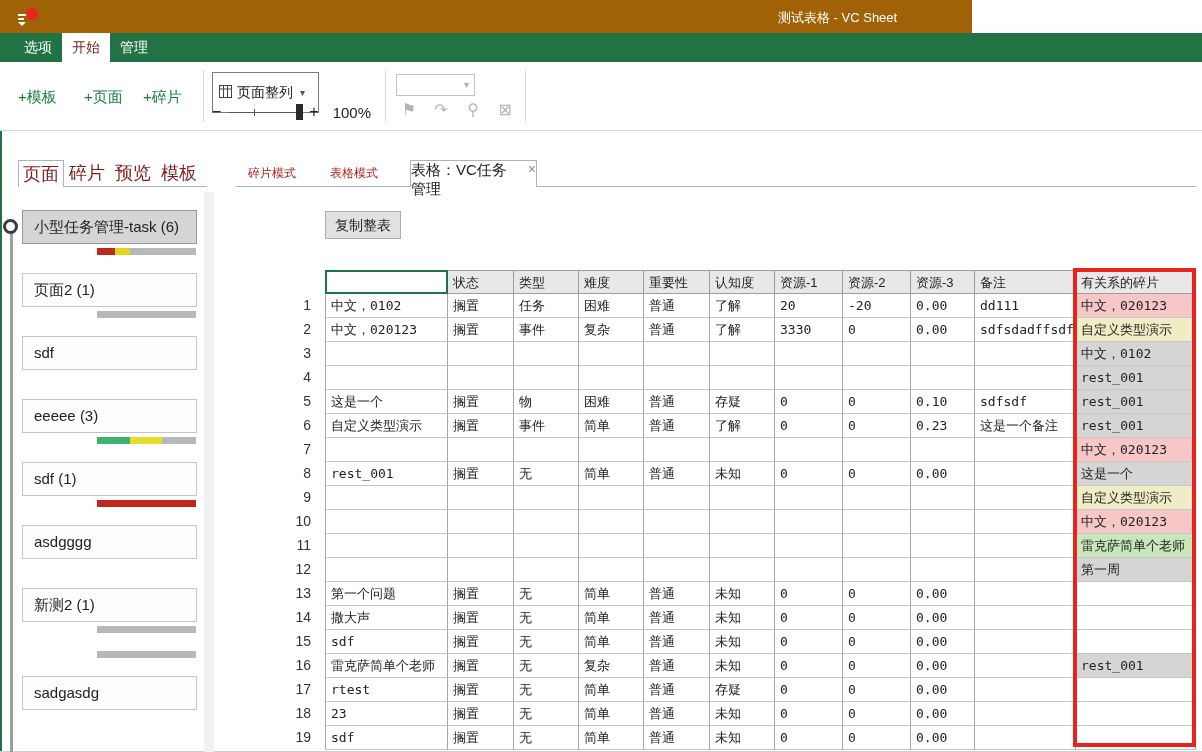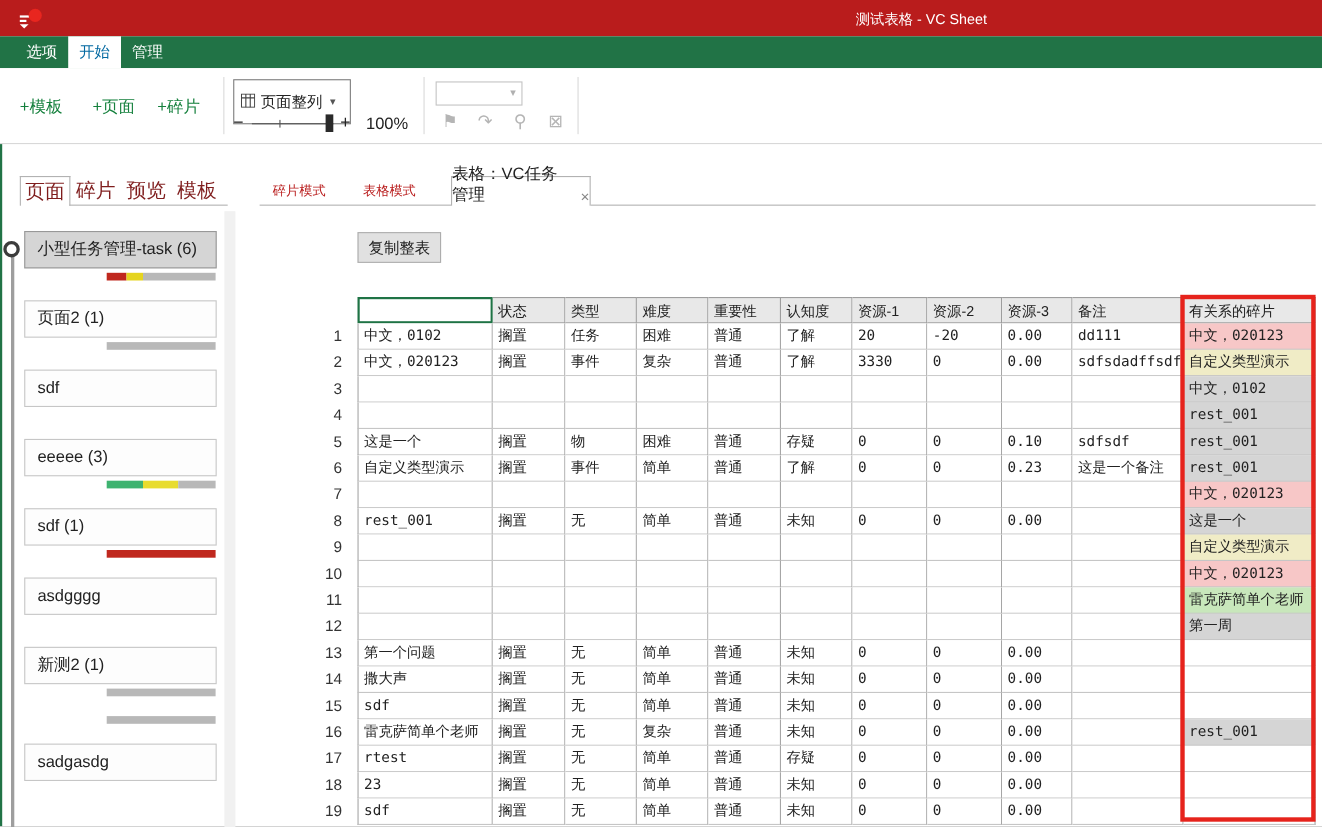--- a/index.html
+++ b/index.html
@@ -3,30 +3,30 @@
 <meta charset="utf-8">
 <style>
   * { margin:0; padding:0; box-sizing:border-box; }
   html,body { width:1202px; height:752px; overflow:hidden; }
   body {
     position:relative;
     font-family:"Liberation Sans","DejaVu Sans",sans-serif;
     background:#ffffff; color:#222;
   }
   
-  .titlebar { position:absolute; left:0; top:0; width:1202px; height:33px; background:#b91c1c; }
+  .titlebar { position:absolute; left:0; top:0; width:972px; height:33px; background:#a16207; }
   .app-red-dot { position:absolute; left:26px; top:8px; width:12px; height:12px; border-radius:50%; background:#e8261f; }
   .qat { position:absolute; left:18px; top:14px; width:9px; }
   .qat .bar { height:2px; background:#fff; margin-bottom:2px; }
   .qat .tri { width:0; height:0; border-left:4px solid transparent; border-right:4px solid transparent; border-top:4px solid #fff; margin-left:0px; }
   .win-title { position:absolute; left:778px; top:9px; color:#ffffff; font-size:13px; }
   
   .menubar { position:absolute; left:0; top:33px; width:1202px; height:29px; background:#217346; display:flex; padding-left:14px; }
   .menu-tab { width:48px; height:29px; line-height:29px; text-align:center; color:#ffffff; font-size:14px; cursor:default; }
-  .menu-tab.active { background:#ffffff; color:#0369a1; }
+  .menu-tab.active { background:#ffffff; color:#7f1d1d; }
   
   .ribbon { position:absolute; left:0; top:62px; width:1202px; height:69px; background:#ffffff; border-bottom:1px solid #d8d8d8; }
   .rb-btn { position:absolute; top:26px; font-size:15px; color:#15803d; cursor:default; }
   .rb-sep { position:absolute; top:8px; width:1px; height:52px; background:#dadada; }
   .layout-dd { position:absolute; left:212px; top:10px; width:107px; height:41px; border:1px solid #7c7c7c; background:#fff; display:flex; align-items:center; padding:0 6px; font-size:14px; }
   .layout-dd .grid-ico { display:inline-block; margin-right:5px; }
   .layout-dd .caret { margin-left:7px; color:#555; font-size:10px; }
   .zoom-row { position:absolute; left:212px; top:40px; height:20px; display:flex; align-items:center; font-size:15px; color:#222; }
   .zoom-minus { margin-right:8px; font-size:16px; }
   .zoom-track { position:relative; width:74px; height:16px; }
@@ -51,21 +51,21 @@
   .timeline-line { position:absolute; left:10px; top:228px; width:3px; height:524px; background:#9e9e9e; }
   .timeline-dot { position:absolute; left:3px; top:219px; width:15px; height:15px; border:3px solid #3c3c3c; border-radius:50%; background:#fff; z-index:2; }
   .sb-list { position:absolute; left:22px; top:210px; width:175px; }
   .sb-box { width:175px; height:34px; line-height:32px; padding-left:11px; font-size:15px; color:#222;
             background:#fdfdfd; border:1px solid #c6c6c6; white-space:nowrap; overflow:hidden; }
   .sb-item.sel .sb-box { background:#d5d5d5; border-color:#989898; }
   .sb-bar { display:flex; width:99px; height:7px; margin:4px 0 0 75px; }
   
   .main-tab-lbl { position:absolute; top:160px; height:27px; line-height:26px; font-size:12px; color:#b91c1c; }
   .main-tab-active { position:absolute; left:410px; top:160px; width:127px; height:27px; border:1px solid #b2b2b2; border-bottom:none;
-                     background:#fff; display:flex; align-items:flex-end; justify-content:center; font-size:15px; color:#222; }
+                     background:#fff; display:flex; align-items:flex-start; justify-content:center; font-size:15px; color:#222; }
   .main-tab-active .close { margin-left:8px; color:#888; font-size:14px; }
   .main-underline-a { position:absolute; left:236px; top:186px; width:174px; height:1px; background:#b2b2b2; }
   .main-underline-b { position:absolute; left:537px; top:186px; width:659px; height:1px; background:#b2b2b2; }
   .copy-btn { position:absolute; left:325px; top:211px; width:76px; height:28px; background:#e1e1e1; border:1px solid #adadad;
               font-size:14px; color:#222; text-align:center; line-height:26px; }
   
   .task-table { position:absolute; left:280px; top:270px; display:grid;
                 grid-template-columns:45px 123px 66px 65px 65px 66px 65px 68px 68px 64px 101px 120px;
                 grid-auto-rows:24px; }
   .tc { font-family:"DejaVu Sans Mono","Liberation Mono",monospace; font-size:13px; line-height:23px;

